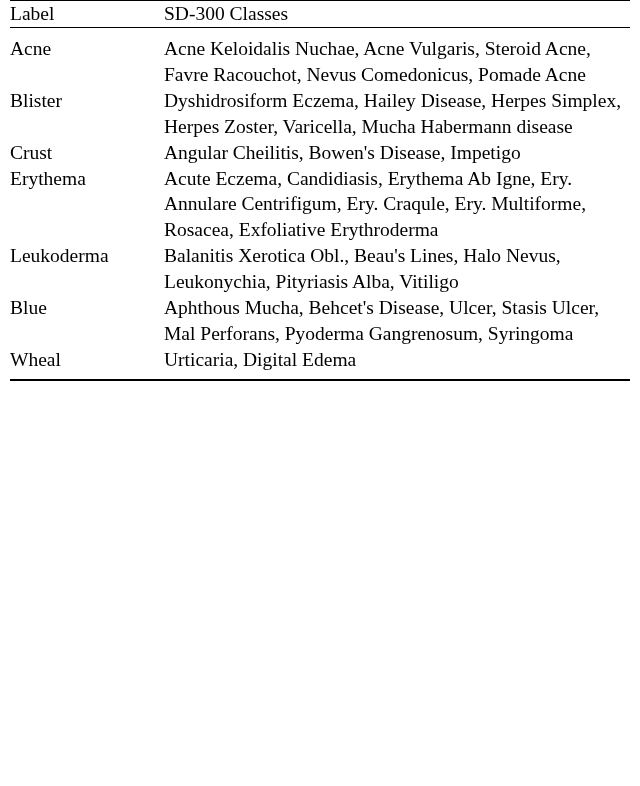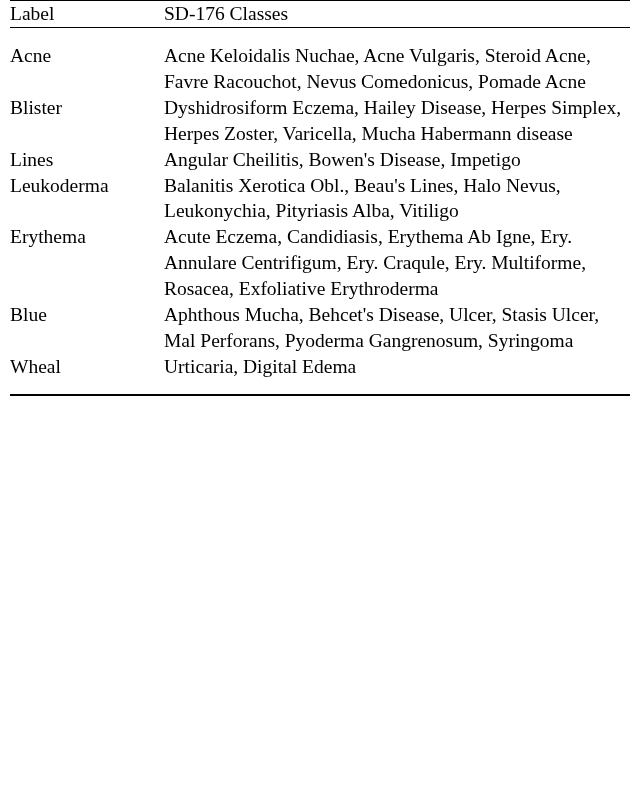--- a/index.html
+++ b/index.html
@@ -47,67 +47,67 @@
   }
   thead th {
     padding-top: 7px;
     padding-bottom: 7px;
   }
   tbody td {
     padding-top: 5px;
     padding-bottom: 5px;
   }
   tbody tr:first-child td {
-    padding-top: 15px;
+    padding-top: 8px;
   }
   tbody tr:last-child td {
-    padding-bottom: 14px;
+    padding-bottom: 6px;
   }
   .col-label {
     width: 148px;
     padding-right: 6px !important;
   }
   .col-classes {
     width: 466px;
   }
   .head-label, .head-classes {
     font-size: 19.5px;
   }
 </style>
 </head>
 <body>
 
 <div class="page">
   <table class="classes-table">
     <thead>
       <tr class="rule-top rule-mid">
         <th class="col-label head-label">Label</th>
-        <th class="col-classes head-classes">SD-176 Classes</th>
+        <th class="col-classes head-classes">SD-300 Classes</th>
       </tr>
     </thead>
     <tbody>
       <tr class="rule-mid">
         <td class="col-label">Acne</td>
         <td class="col-classes">Acne Keloidalis Nuchae, Acne Vulgaris, Steroid Acne, Favre Racouchot, Nevus Comedonicus, Pomade Acne</td>
       </tr>
       <tr>
         <td class="col-label">Blister</td>
         <td class="col-classes">Dyshidrosiform Eczema, Hailey Disease, Herpes Simplex, Herpes Zoster, Varicella, Mucha Habermann disease</td>
       </tr>
       <tr>
-        <td class="col-label">Lines</td>
+        <td class="col-label">Crust</td>
         <td class="col-classes">Angular Cheilitis, Bowen's Disease, Impetigo</td>
+      </tr>
+      <tr>
+        <td class="col-label">Erythema</td>
+        <td class="col-classes">Acute Eczema, Candidiasis, Erythema Ab Igne, Ery. Annulare Centrifigum, Ery. Craqule, Ery. Multiforme, Rosacea, Exfoliative Erythroderma</td>
       </tr>
       <tr>
         <td class="col-label">Leukoderma</td>
         <td class="col-classes">Balanitis Xerotica Obl., Beau's Lines, Halo Nevus, Leukonychia, Pityriasis Alba, Vitiligo</td>
-      </tr>
-      <tr>
-        <td class="col-label">Erythema</td>
-        <td class="col-classes">Acute Eczema, Candidiasis, Erythema Ab Igne, Ery. Annulare Centrifigum, Ery. Craqule, Ery. Multiforme, Rosacea, Exfoliative Erythroderma</td>
       </tr>
       <tr>
         <td class="col-label">Blue</td>
         <td class="col-classes">Aphthous Mucha, Behcet's Disease, Ulcer, Stasis Ulcer, Mal Perforans, Pyoderma Gangrenosum, Syringoma</td>
       </tr>
       <tr class="rule-bottom">
         <td class="col-label">Wheal</td>
         <td class="col-classes">Urticaria, Digital Edema</td>
       </tr>
     </tbody>

